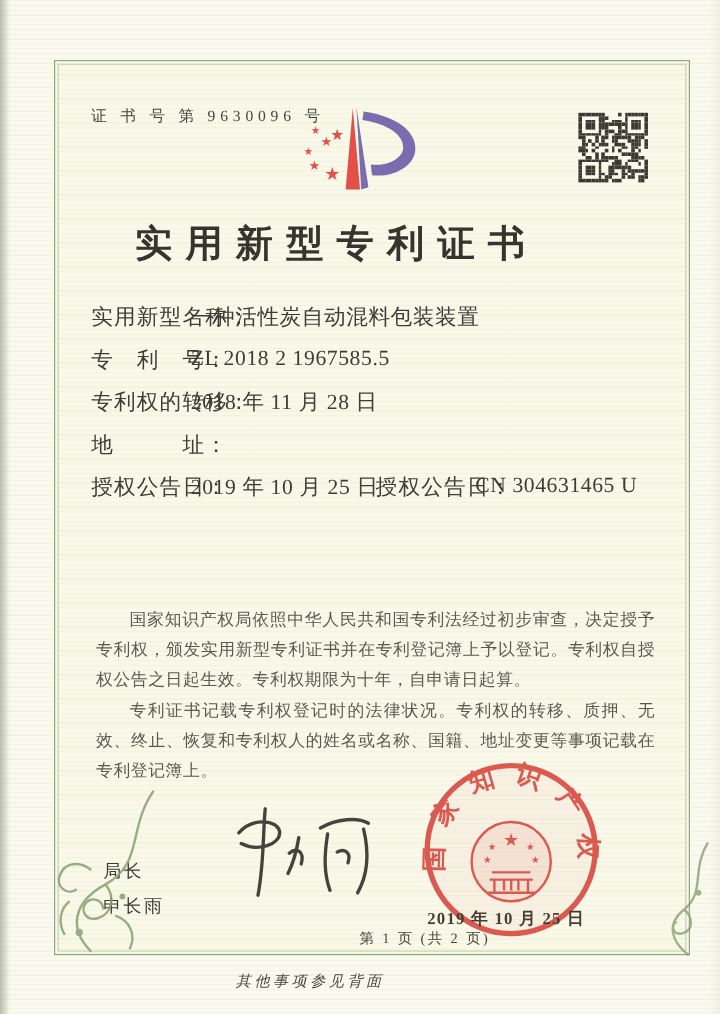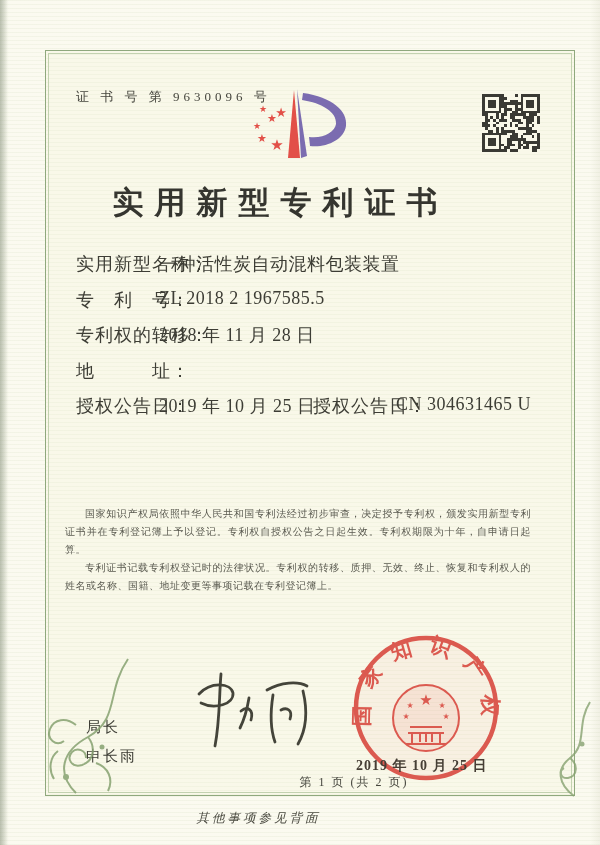--- a/index.html
+++ b/index.html
@@ -41,22 +41,22 @@
     font-size:31px; font-weight:bold; color:#35352f; letter-spacing:11px;
     text-indent:11px;
   }
   .fields { left:76px; top:252px; width:470px; }
   .field-row { position:relative; height:35.6px; font-size:18px; color:#3d3d35; }
   .f-label { position:absolute; left:0; top:0; letter-spacing:1px; }
   .f-value { position:absolute; left:83px; top:0; letter-spacing:0.5px; }
   .f-label2 { position:absolute; left:237px; top:0; letter-spacing:1px; }
   .f-value2 { position:absolute; left:320px; top:0; letter-spacing:0.5px; }
   .paragraphs {
-    left:65px; top:505px; width:466px;
-    font-size:10px; line-height:1.8; color:#5a5a50;
+    left:80px; top:505px; width:466px;
+    font-size:14px; line-height:1.8; color:#5a5a50;
     text-align:justify;
   }
   .paragraphs p { text-indent:2em; letter-spacing:0.5px; }
   .signer { left:86px; top:688px; font-size:15px; color:#3c3c34; line-height:1.9; letter-spacing:2px;margin-top:25px; }
   .signature-svg { left:185px; top:668px; }
   .seal { left:350px; top:632px; }
   .seal-date {
     left:356px; top:757px; font-size:14px; color:#463e35; letter-spacing:1px; font-weight:bold;
   }
   .page-num {

